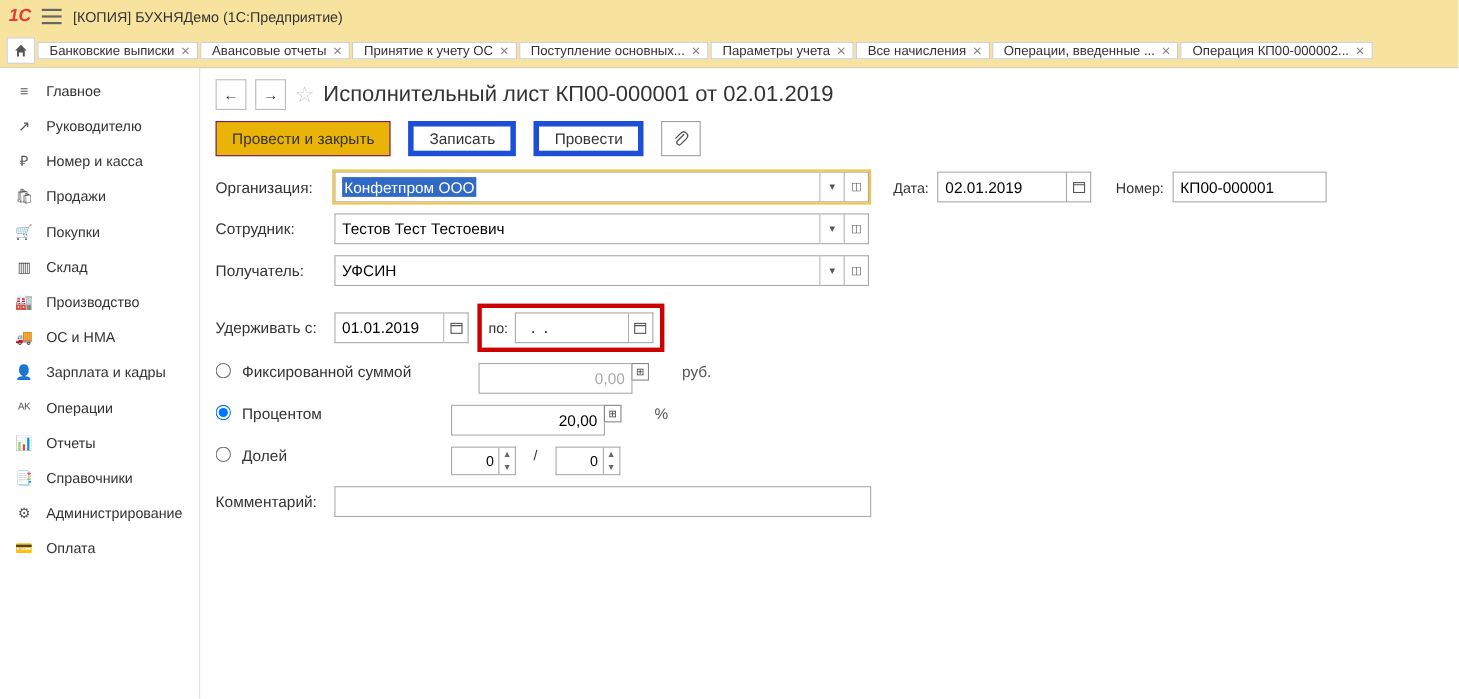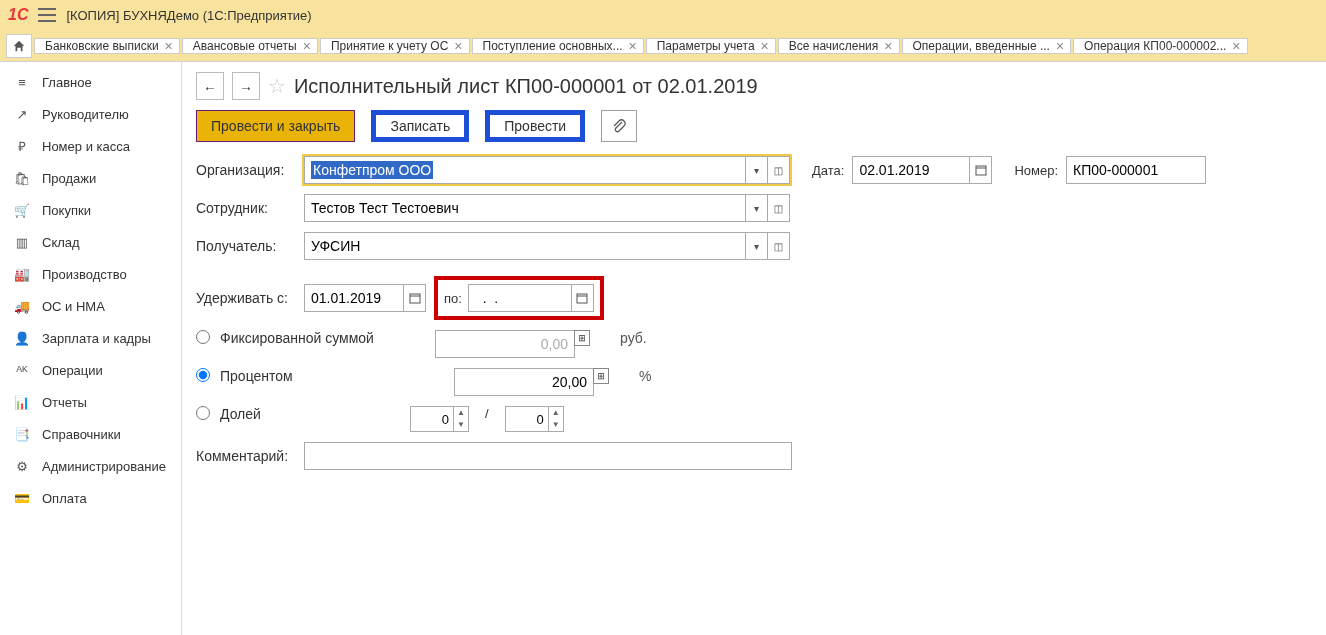--- a/index.html
+++ b/index.html
@@ -260,21 +260,21 @@
         <input class="num-input" style="width: 140px; color: rgb(170, 170, 170); margin-left: 25px;" value="0,00">
         <span class="calc-icon">⊞</span>
       </div>
       <span class="unit">руб.</span>
     </div>
 
     <div class="radio-row">
       <input type="radio" class="radio" name="cm" checked="" style="">
       <span class="radio-label">Процентом</span>
       <div class="input-wrap">
-        <input class="num-input" style="width: 140px; margin-left: 44px;" value="20,00">
+        <input class="num-input" style="width: 140px;" value="20,00">
         <span class="calc-icon">⊞</span>
       </div>
       <span class="unit">%</span>
     </div>
 
     <div class="radio-row">
       <input type="radio" class="radio" name="cm" style="">
       <span class="radio-label">Долей</span>
       <div class="spinner">
         <input value="0" style="">

